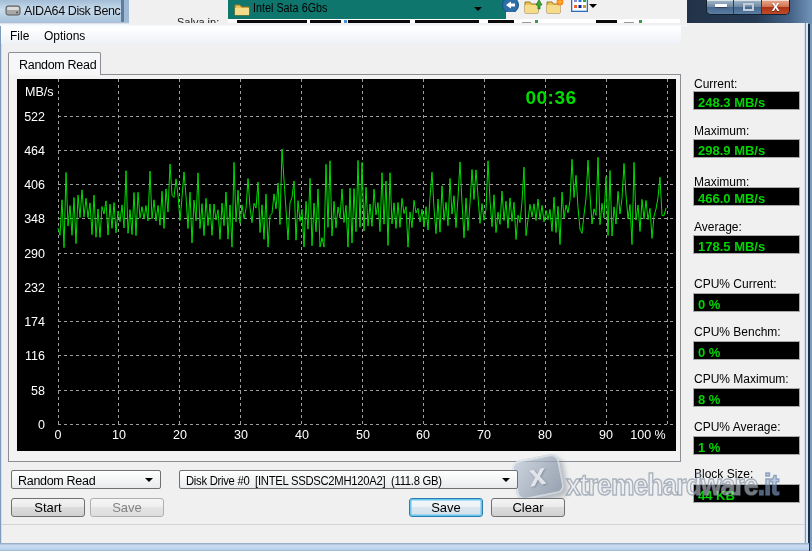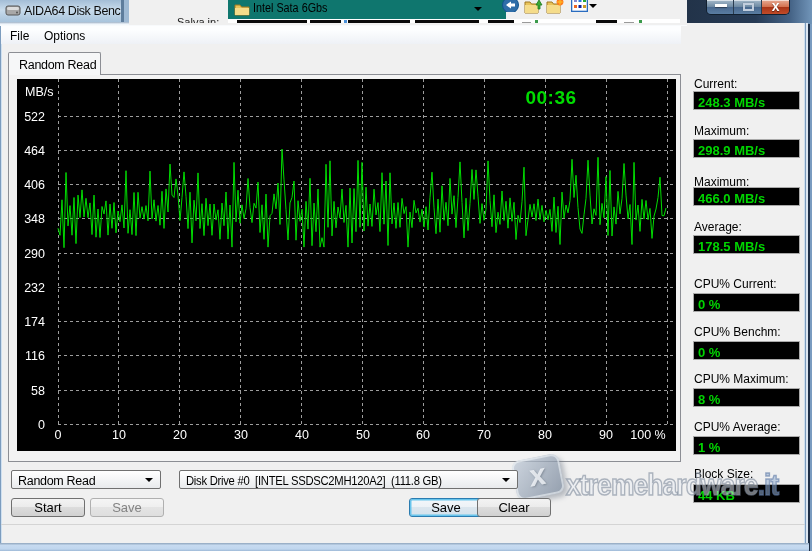--- a/index.html
+++ b/index.html
@@ -249,15 +249,15 @@
     <span class="t">Random Read</span>
     <span class="carr" style="position:absolute;right:7px;top:7px"></span>
   </div>
 <div class="combo" style="left:179px;top:470px;width:339px">
     <span class="t" style="transform:scaleX(0.9);transform-origin:0 0">Disk Drive #0  [INTEL SSDSC2MH120A2]  (111.8 GB)</span>
     <span class="carr" style="position:absolute;right:7px;top:7px"></span>
   </div>
 <div class="btn" style="left:11px;top:498px">Start</div>
 <div class="btn" id="stop" style="left:90px;top:498px">Save</div>
 <div class="btn" id="save" style="left:409px;top:498px">Save</div>
-<div class="btn" style="left:477px;top:498px">Clear</div>
+<div class="btn" style="left:491px;top:498px">Clear</div>
 <div class="abs" id="statusline"></div>
 <div class="abs" id="winbot"></div>
 
 </body></html>

